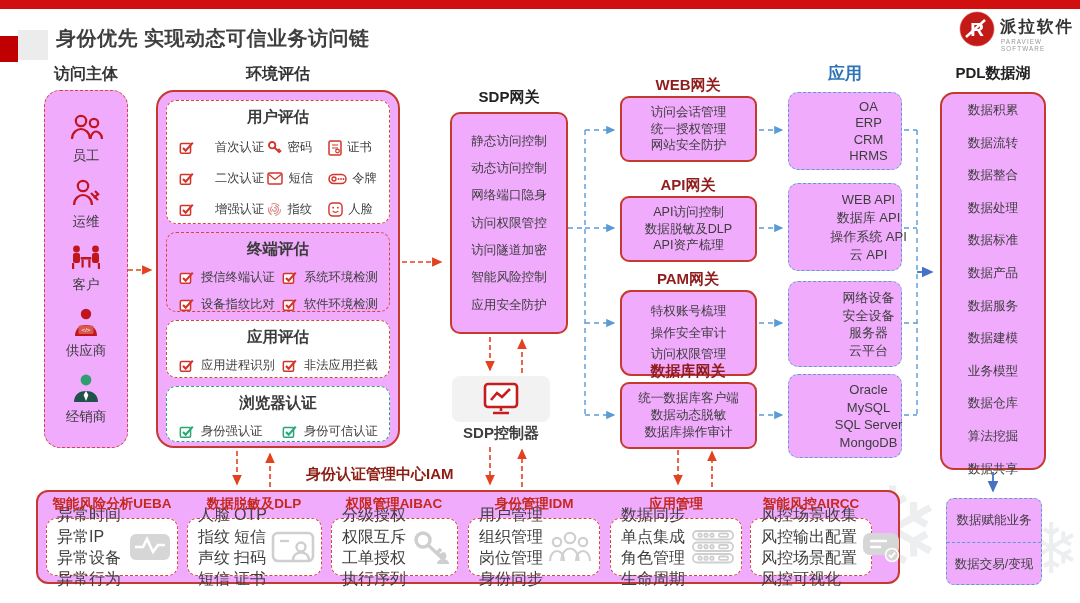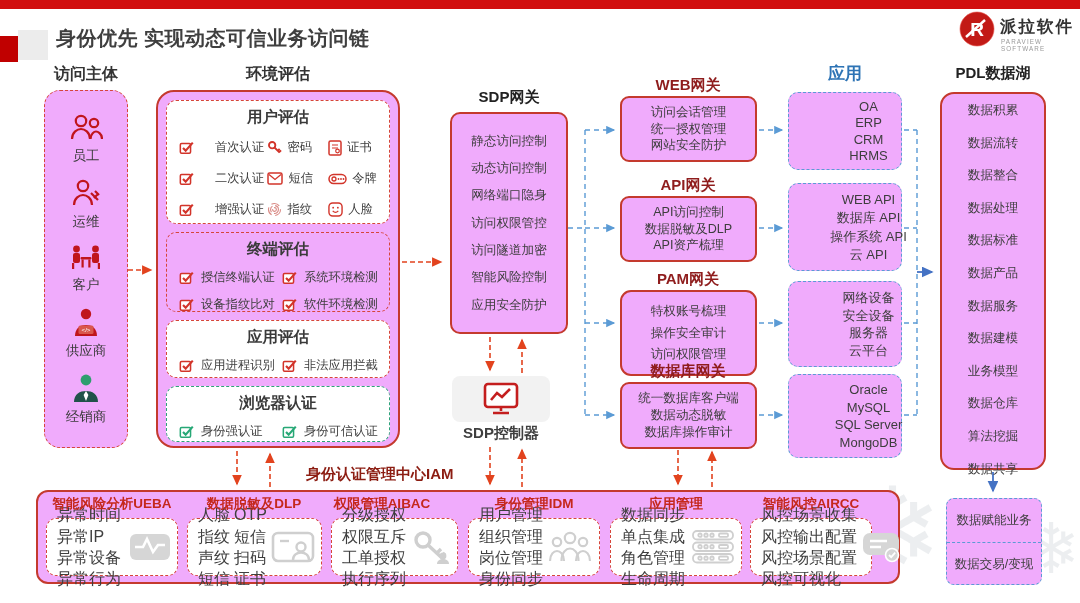--- a/index.html
+++ b/index.html
@@ -456,21 +456,21 @@
         <div class="mi">证书</div>
       </div>
     <svg class="mod-ico" width="44" height="34" viewBox="0 0 44 34">
         <rect x="2" y="3" width="40" height="28" rx="5" fill="none" stroke="#cfcfcf" stroke-width="2.6"></rect>
         <path d="M9 11 h9" stroke="#cfcfcf" stroke-width="2.4"></path>
         <circle cx="30" cy="17" r="4.5" fill="none" stroke="#cfcfcf" stroke-width="2.4"></circle>
         <path d="M22 30 c0-5 4-7.5 8-7.5 s8 2.5 8 7.5" fill="none" stroke="#cfcfcf" stroke-width="2.4"></path>
       </svg>
   </div>
 
-  <div class="iam-title" style="left:382px;top:495px;text-align:center;">权限管理AIBAC</div>
+  <div class="iam-title" style="left:394px;top:495px;text-align:center;">权限管理AIBAC</div>
   <div class="mod-box" style="left:331px;top:518px;width:127px;height:58px;">
     <div class="mod-txt">
         <div class="mi">分级授权</div>
         <div class="mi">权限互斥</div>
         <div class="mi">工单授权</div>
         <div class="mi">执行序列</div>
       </div>
     <svg class="mod-ico" width="44" height="36" viewBox="0 0 44 36">
         <circle cx="13" cy="11" r="7" fill="none" stroke="#cfcfcf" stroke-width="3.4"></circle>
         <path d="M18 16 L32 29 M27 24 l4-4 M31 28 l4-4" stroke="#cfcfcf" stroke-width="3.4" fill="none"></path>

